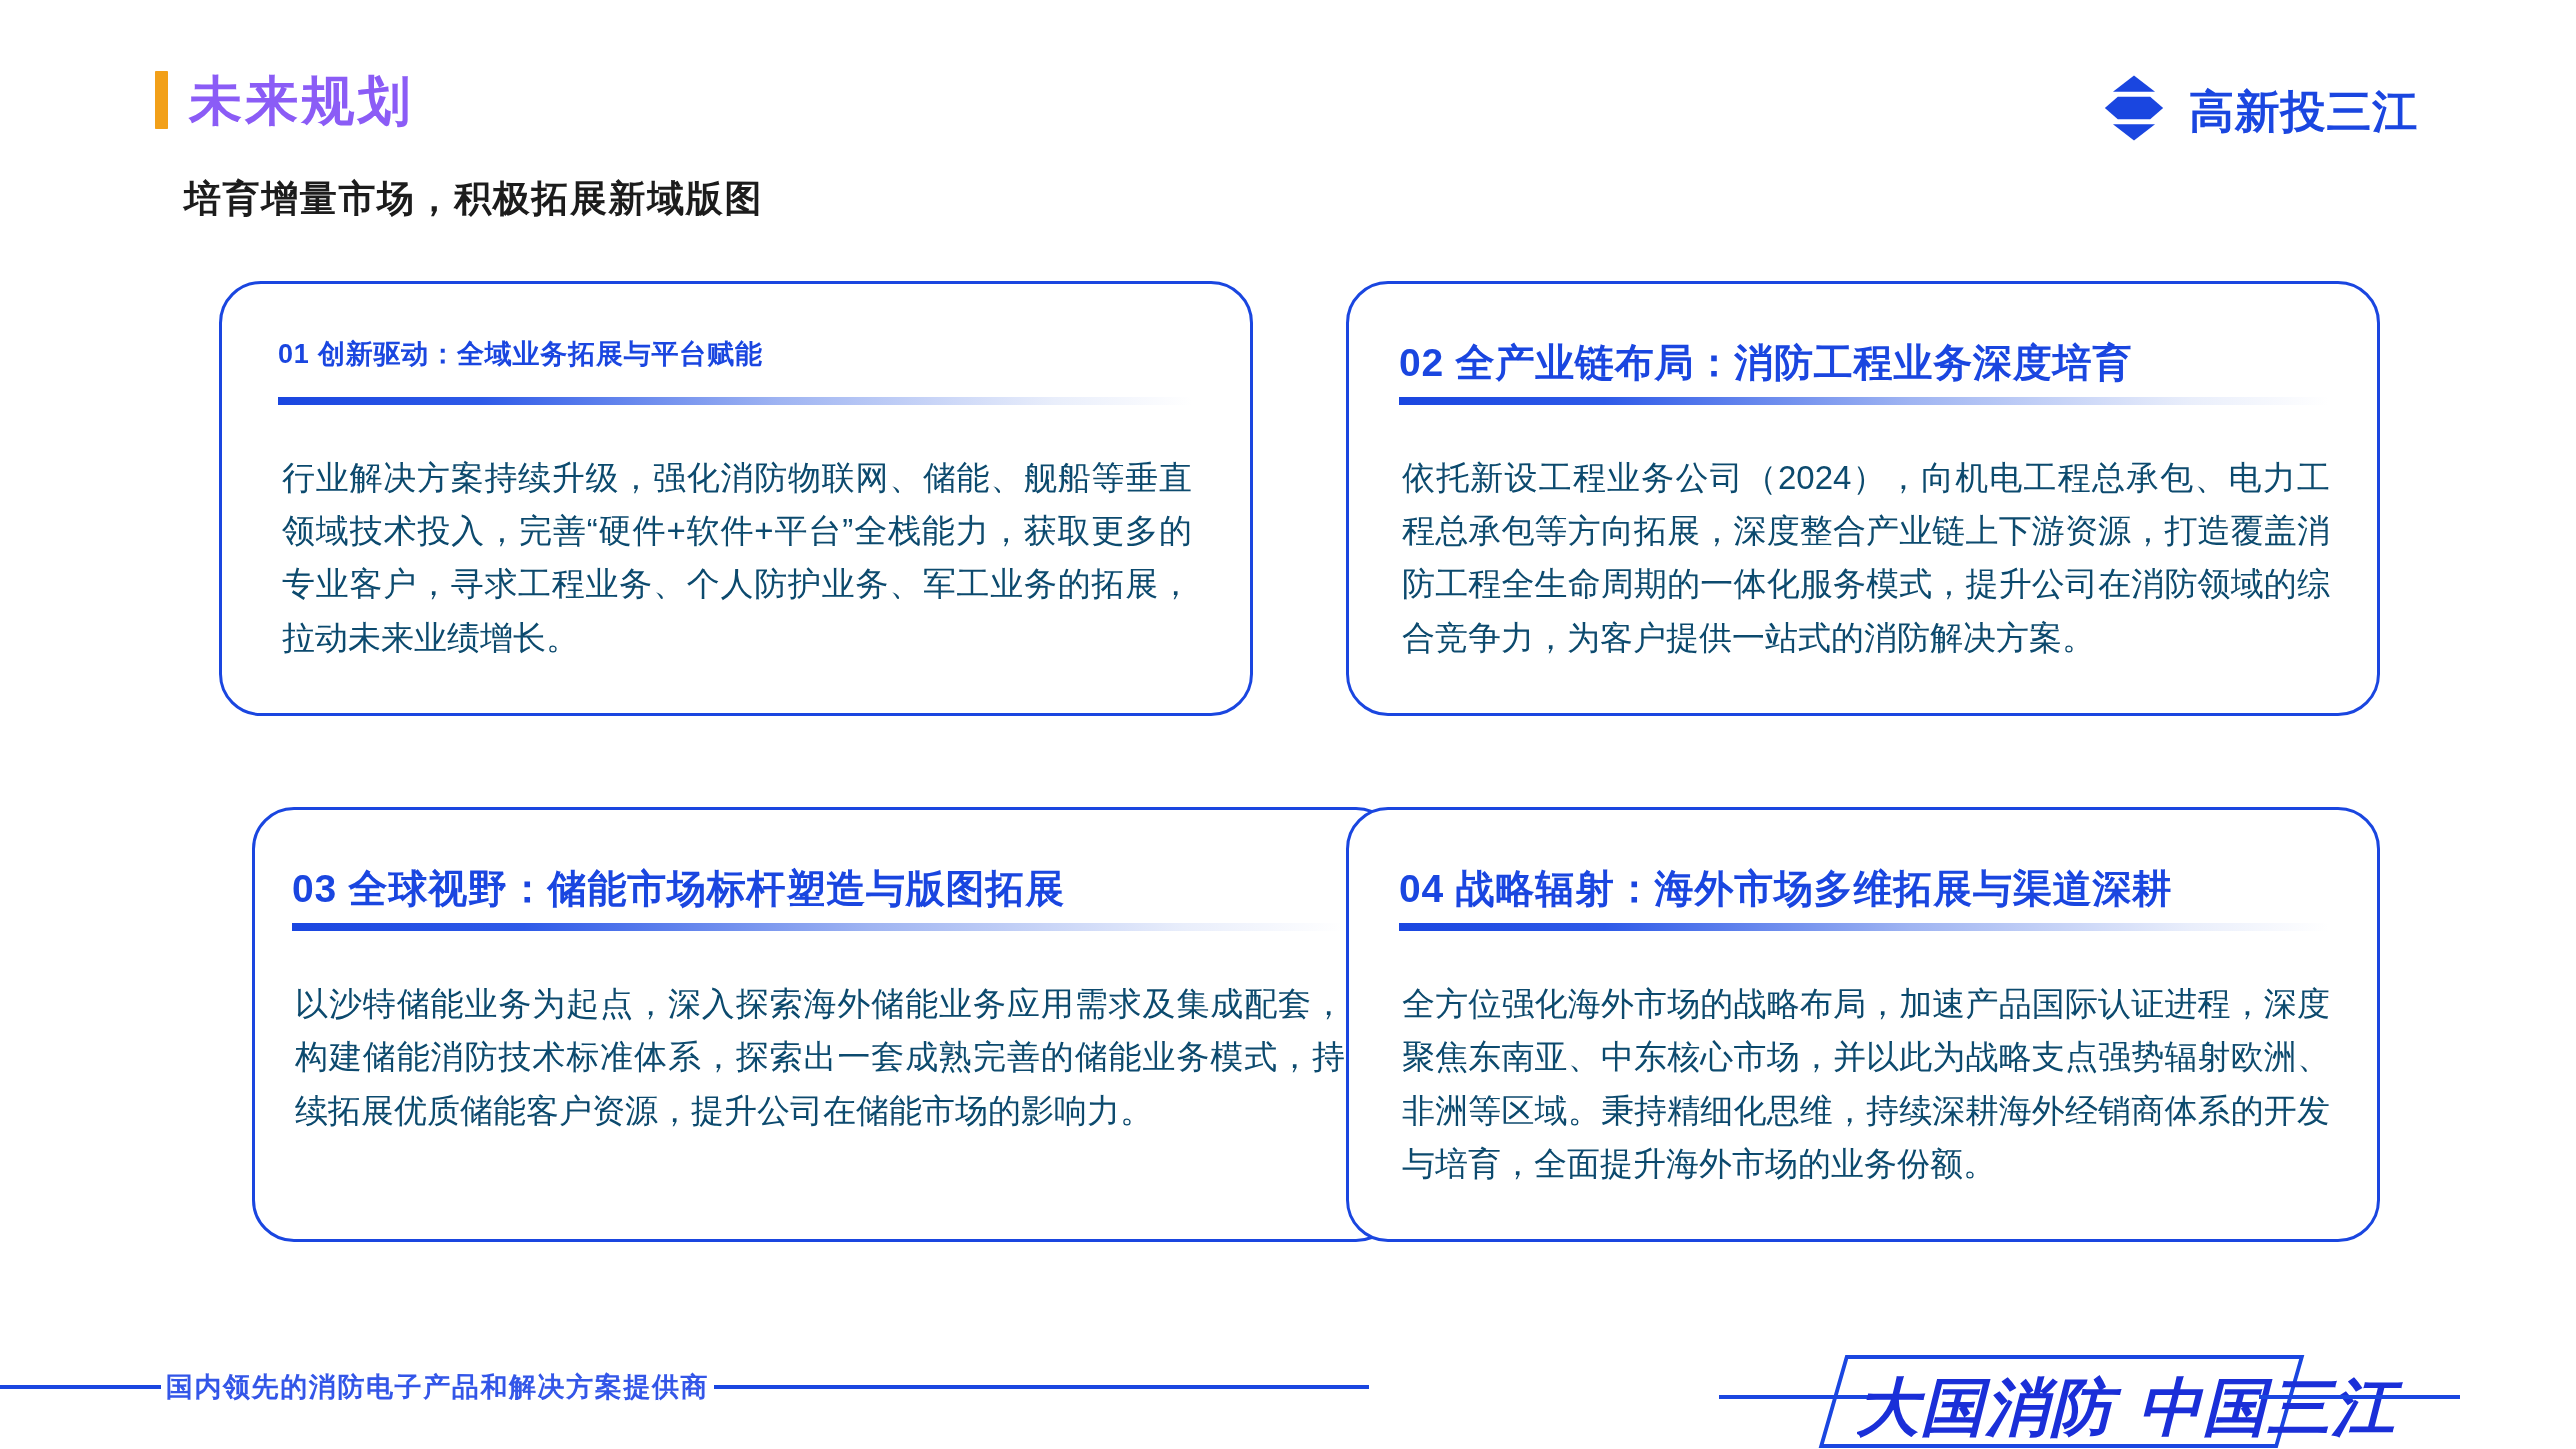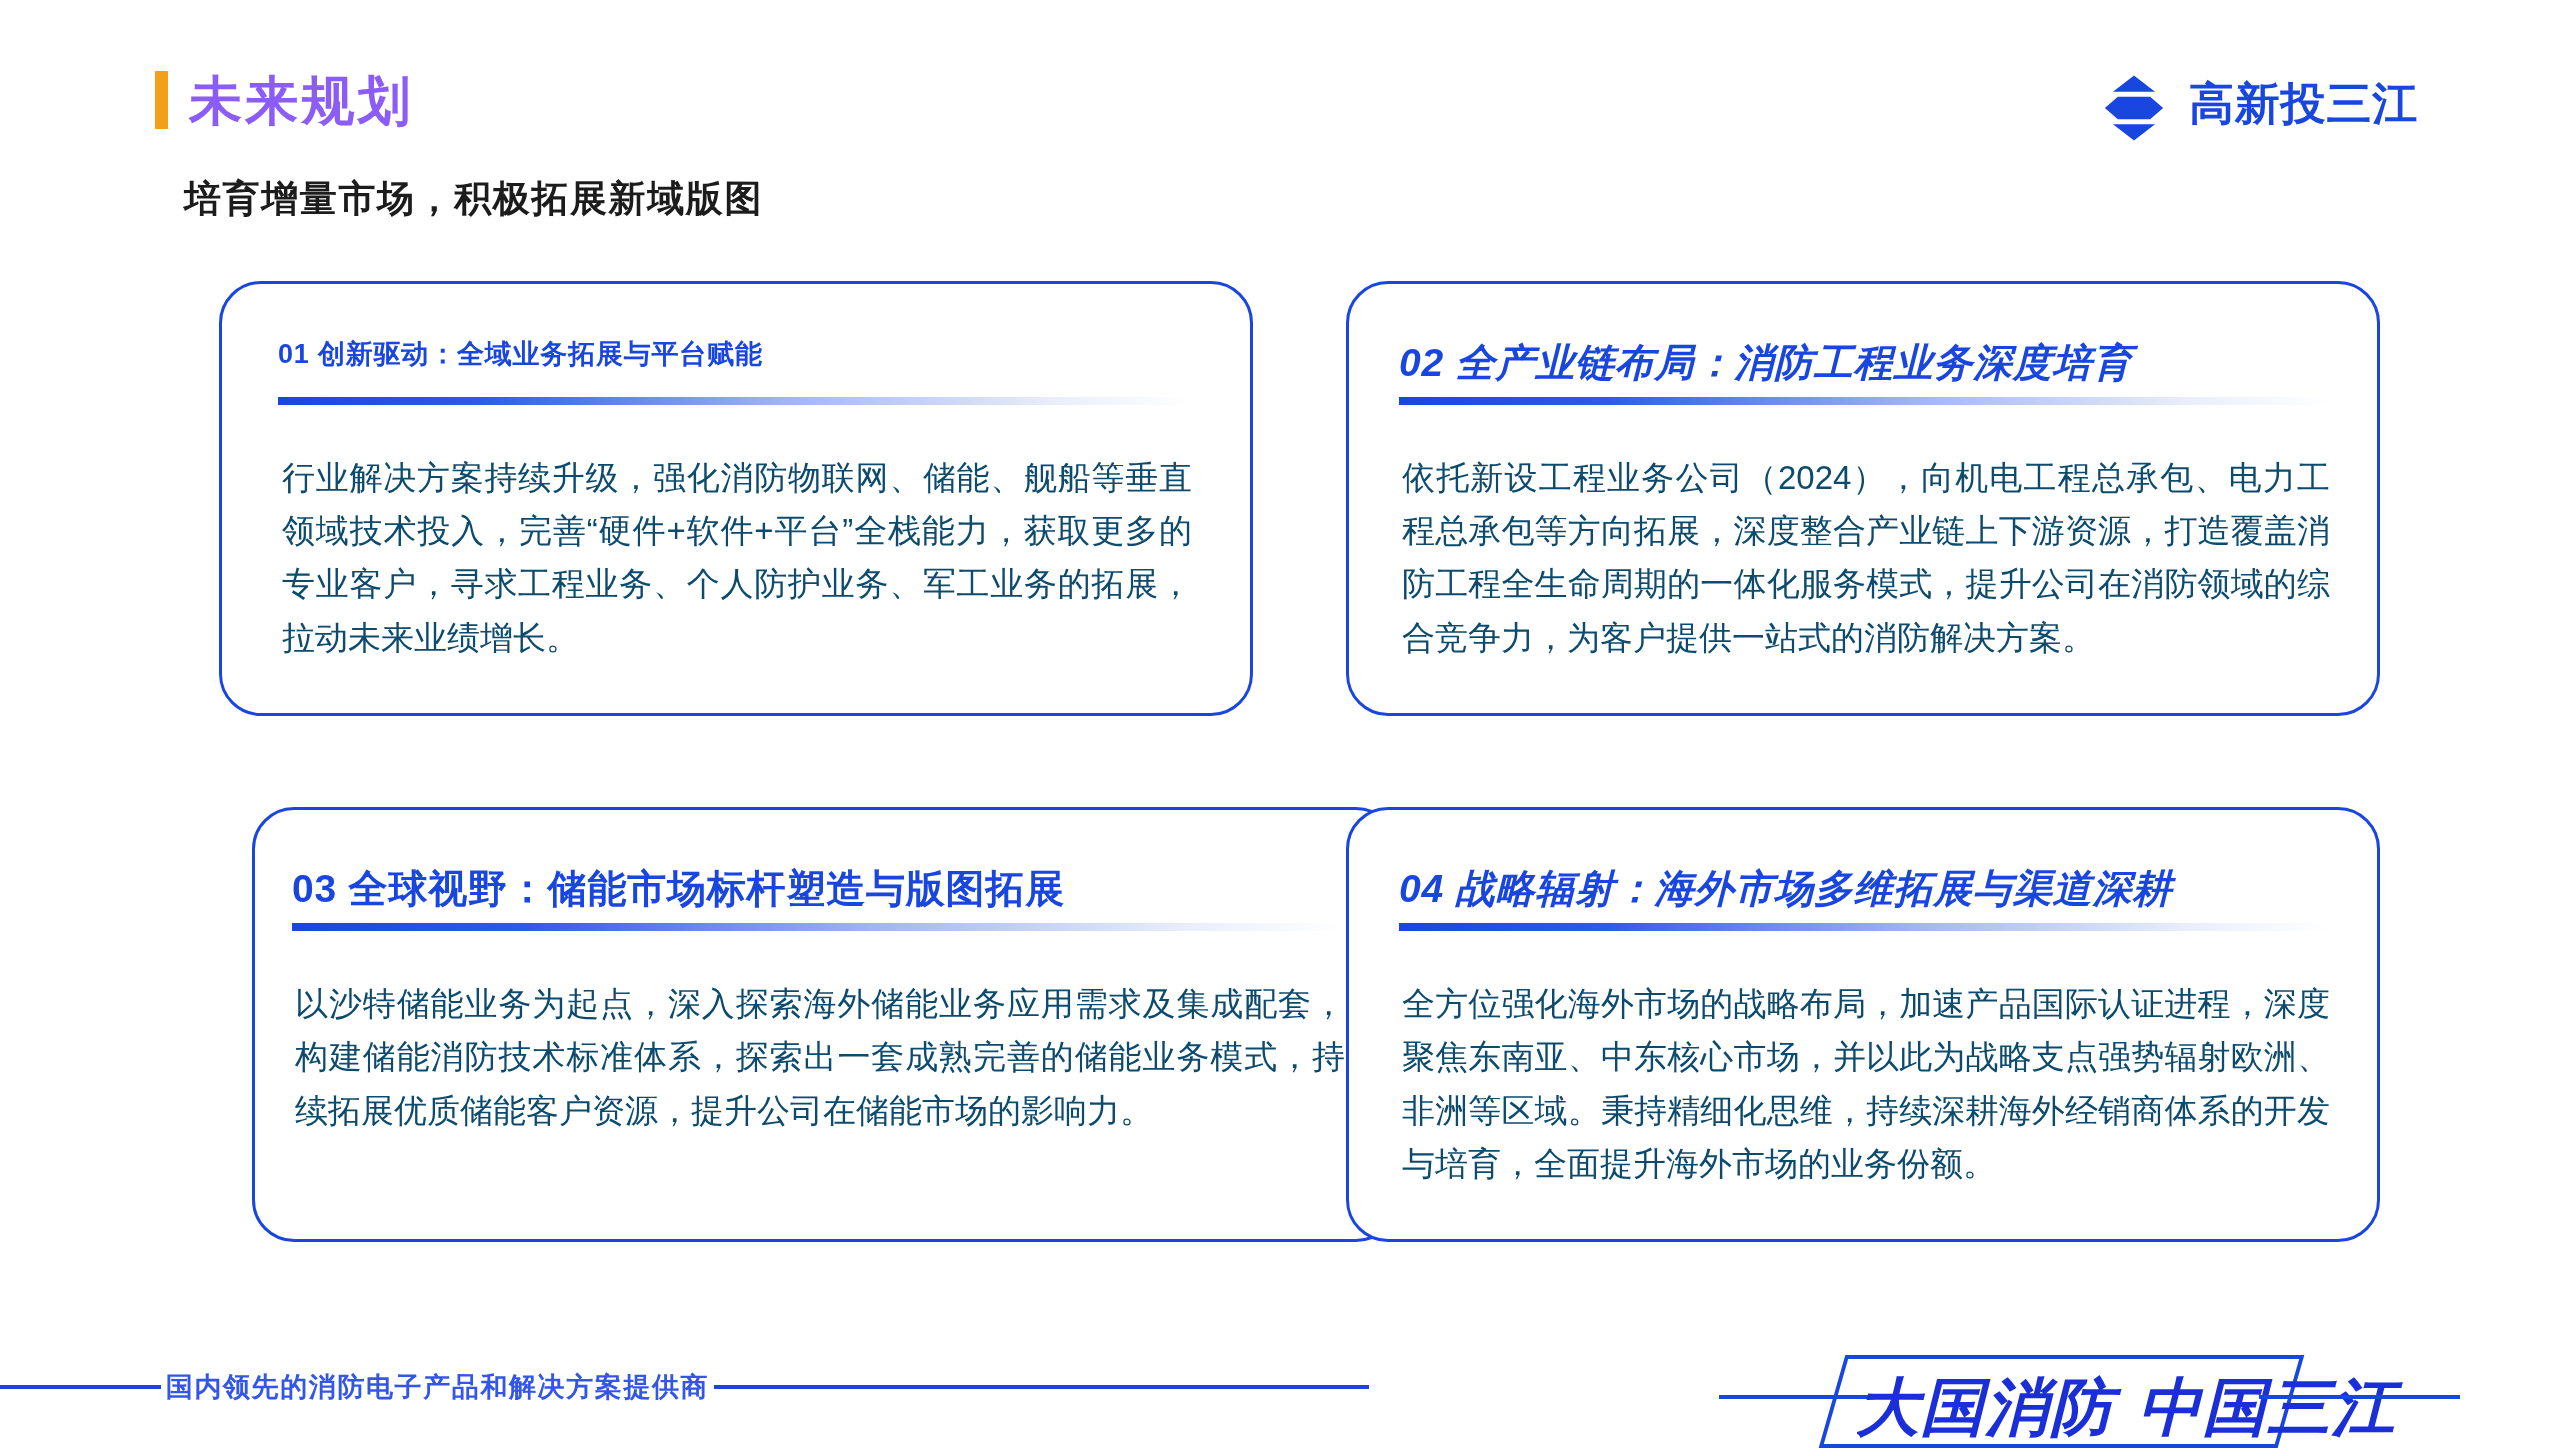--- a/index.html
+++ b/index.html
@@ -52,21 +52,21 @@
     color: #1c1c1c;
     letter-spacing: 1.6px;
   }
 
   
   .brand-logo {
     position: absolute;
     right: 158px;
     top: 74px;
     display: flex;
-    align-items: flex-start;
+    align-items: flex-end;
     gap: 21px;
   }
   .brand-mark {
     width: 68px;
     height: 68px;
     position: relative;
     flex: none;
   }
   .brand-text {
     font-size: 45px;
@@ -99,21 +99,21 @@
     left: 56px;
     right: 29px;
     top: 52px;
     font-size: 27px;
     font-weight: bold;
     color: #1A46E0;
     letter-spacing: 0.8px;
     white-space: nowrap;
   }
   .card.c2 .card-title,
-  .card.c4 .card-title { left: 50px; font-size: 39px; font-style: italic; }
+  .card.c4 .card-title { left: 50px; font-size: 39px; }
   .card.c3 .card-title { left: 37px; font-size: 39px; }
 
   .card-divider {
     position: absolute;
     left: 56px;
     right: 58px;
     top: 113px;
     height: 8px;
     background: linear-gradient(to right, #1A46E0 0%, #2e5ae8 22%, #9fb4f2 55%, #e9eefb 85%, #ffffff 100%);
   }

